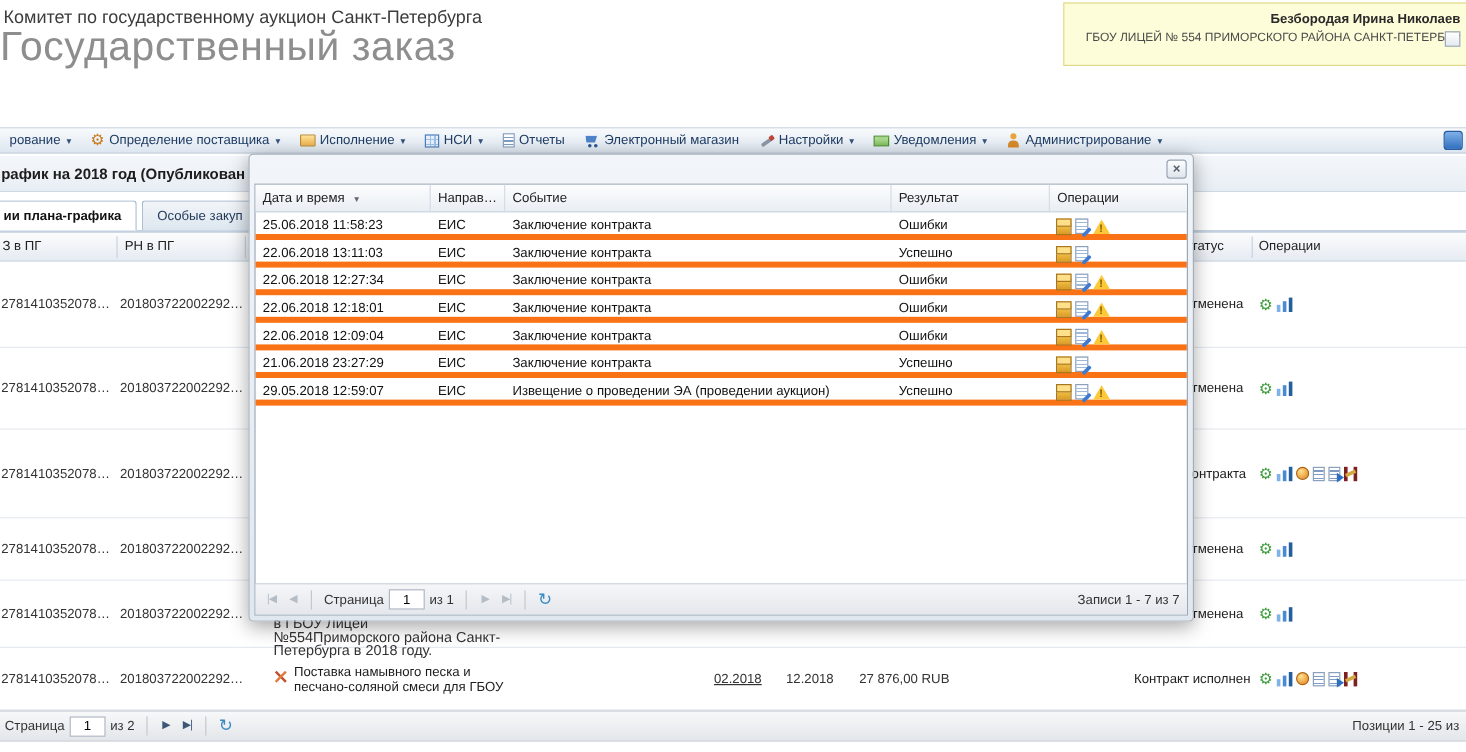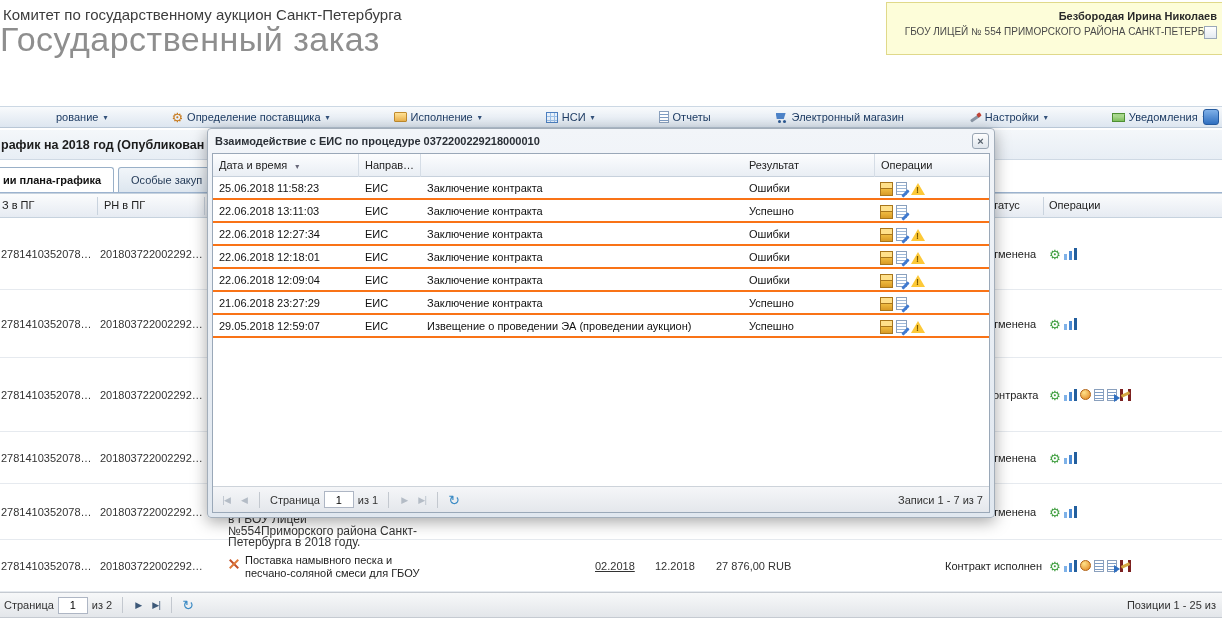--- a/index.html
+++ b/index.html
@@ -12,21 +12,21 @@
   .userbox   { position:absolute; left:886px; right:-2px; top:2px; height:53px; background:#fdfdd9;
                border:1px solid #e0d98a; padding:7px 6px 0 8px; text-align:right; }
   .user-name { font-size:11px; font-weight:bold; color:#2a2a2a; white-space:nowrap; }
   .user-org  { font-size:10px; color:#4a4a4a; margin-top:4px; white-space:nowrap; }
 
   
   .menubar { position:absolute; left:0; top:106px; width:100%; height:22px;
              background:linear-gradient(#f8fafc,#dde6f0); border-top:1px solid #ccd8e4;
              border-bottom:1px solid #b9c7d6; display:flex; align-items:center;
              font-size:11px; color:#1e3c64; }
-  .menu-item { display:flex; align-items:center; gap:4px; padding:0 8px; cursor:pointer; white-space:nowrap; height:100%;margin-left:48px; }
+  .menu-item { display:flex; align-items:center; gap:4px; padding:0 8px; cursor:pointer; white-space:nowrap; height:100%; }
   .marrow { font-size:8px; color:#33517a; margin-left:1px; }
   .glyph { font-family:"DejaVu Sans", sans-serif; }
   .micon { display:inline-block; position:relative; }
   .mi-gear::before { content:'⚙'; font-family:"DejaVu Sans",sans-serif; color:#c77a1e; font-size:13px; line-height:13px; }
   .mi-folder { width:13px; height:10px; background:linear-gradient(#ffe296,#edb44f); border:1px solid #c08b2d; border-radius:1px; }
   .mi-table { width:12px; height:11px; border:1px solid #4d7fc0; background:#e8f1fb;
               background-image:linear-gradient(90deg,transparent 0 3px,#9cc0e8 3px 4px,transparent 4px 7px,#9cc0e8 7px 8px,transparent 8px),
                                linear-gradient(transparent 0 3px,#9cc0e8 3px 4px,transparent 4px 7px,#9cc0e8 7px 8px,transparent 8px); }
   .mi-report,.ico-doc { width:10px; height:12px; background:#fff; border:1px solid #8aa0bd;
               background-image:repeating-linear-gradient(to bottom,transparent 0 2px,#7d9cc4 2px 3px); }
@@ -127,21 +127,21 @@
   .modal-close { position:absolute; right:1px; top:4px; width:17px; height:16px; border:1px solid #98a4b2;
       border-radius:3px; background:linear-gradient(#fdfdfd,#dfe5ec); text-align:center; line-height:14px;
       font-size:11px; color:#55606c; cursor:pointer; }
   .modal-body { position:absolute; left:4px; right:4px; top:24px; bottom:4px; background:#fff; border:1px solid #9aa8b8; }
   .mg-hdr { position:absolute; left:0; right:0; top:0; height:23px;
       background:linear-gradient(#fcfdfe,#e9eef4); border-bottom:1px solid #c7d1dc; }
   .mg-col { position:absolute; top:0; height:23px; line-height:22px; font-size:11px; color:#222;
       border-right:1px solid #d5dde6; padding-left:6px; cursor:pointer; white-space:nowrap; }
   .sort-arrow { font-family:"DejaVu Sans",sans-serif; font-size:8px; color:#667; margin-left:5px; }
   .mg-rows { position:absolute; left:0; right:0; top:23px; }
-  .mg-row { position:relative; height:23px; border-bottom:2px solid #f97316; font-size:11px; color:#111; }
+  .mg-row { position:relative; height:23px; border-bottom:5px solid #f97316; font-size:11px; color:#111; }
   .mc { position:absolute; top:0; line-height:23px; white-space:nowrap; }
   .mc-date { left:6px; } .mc-dir { left:152px; } .mc-event { left:214px; } .mc-result { left:536px; }
   .mc-ops { left:666px; top:0; height:23px; display:flex; gap:4px; align-items:center; }
   .mg-footer { position:absolute; left:0; right:0; bottom:0; height:26px;
       background:linear-gradient(#f5f6f8,#e4e7ec); border-top:1px solid #cdd3da;
       display:flex; align-items:center; font-size:11px; color:#333; padding-left:4px; }
 </style>
 </head>
 <body>
 
@@ -308,31 +308,33 @@
     <span class="pgbtn">▶</span>
     <span class="pgbtn">▶|</span>
     <span class="tbsep"></span>
     <span class="refresh">↻</span>
     <span class="flex-spacer"></span>
     <span class="records">Позиции 1 - 25 из</span>
   </div>
 
   <div class="modal">
     <div class="modal-title">
-      <span>Взаимодействие с ЕИС по процедуре 0372200229218000010</span>
       <span class="modal-close">×</span>
     </div>
     <div class="modal-body">
       <div class="mg-hdr">
         <span class="mg-col" style="left:0;width:146px;">
           <span>Дата и время</span>
           <span class="sort-arrow">▾</span>
         </span>
         <span class="mg-col" style="left:146px;width:62px;">
           <span>Направ…</span>
+        </span>
+        <span class="mg-col" style="left:208px;width:322px;">
+          <span>Событие</span>
         </span>
         <span class="mg-col" style="left:530px;width:132px;">
           <span>Результат</span>
         </span>
         <span class="mg-col" style="left:662px;width:114px;border-right:none;">
           <span>Операции</span>
         </span>
       </div>
       <div class="mg-rows">
 

